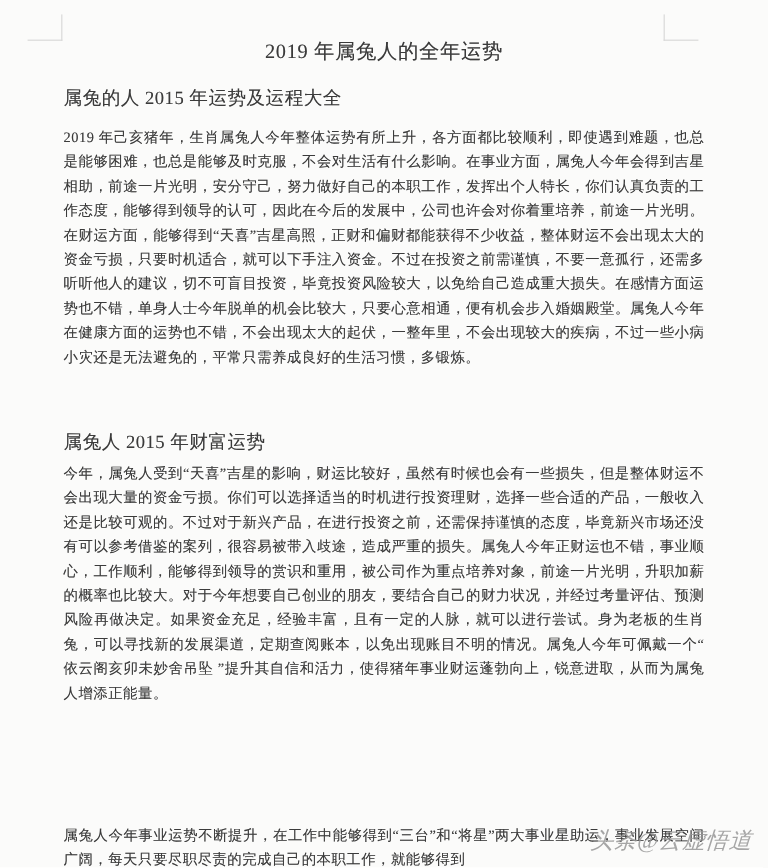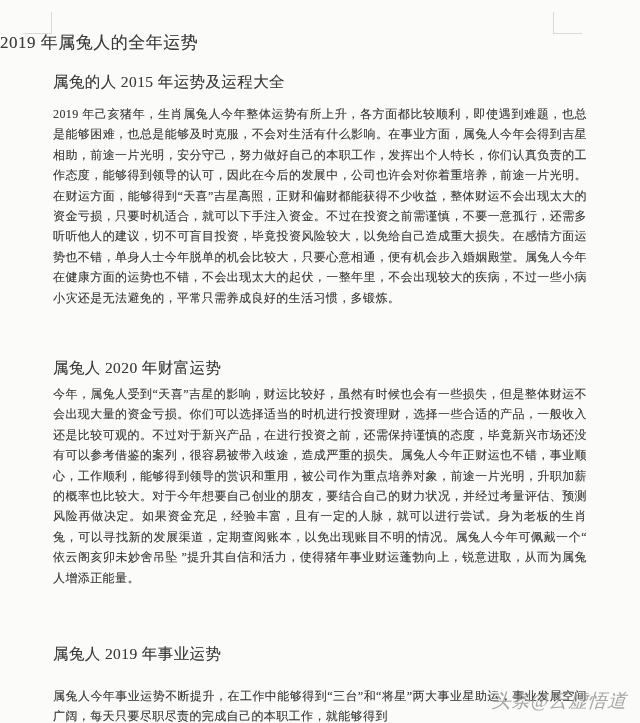--- a/index.html
+++ b/index.html
@@ -28,21 +28,21 @@
     border-bottom: 1px solid #d9d9d9;
   }
   .crop-mark.tl { left: 23px;  border-right: 1px solid #d9d9d9; }
   .crop-mark.tr { left: 553px; border-left: 1px solid #d9d9d9; }
 
   .doc-title {
     position: absolute;
     left: 0; right: 0;
     top: 31px;
     margin: 0;
-    text-align: left;
+    text-align: center;
     font-size: 17px;
     font-weight: 400;
     letter-spacing: 0.5px;
   }
   .doc-subtitle {
     position: absolute;
     left: 53px;
     top: 72px;
     font-size: 15.5px;
     letter-spacing: 0.4px;
@@ -91,23 +91,22 @@
 
   <div class="crop-mark tl"></div>
   <div class="crop-mark tr"></div>
 
   <h1 class="doc-title">2019 年属兔人的全年运势</h1>
 
   <div class="doc-subtitle">属兔的人 2015 年运势及运程大全</div>
 
   <p class="para intro">2019 年己亥猪年，生肖属兔人今年整体运势有所上升，各方面都比较顺利，即使遇到难题，也总是能够困难，也总是能够及时克服，不会对生活有什么影响。在事业方面，属兔人今年会得到吉星相助，前途一片光明，安分守己，努力做好自己的本职工作，发挥出个人特长，你们认真负责的工作态度，能够得到领导的认可，因此在今后的发展中，公司也许会对你着重培养，前途一片光明。在财运方面，能够得到“天喜”吉星高照，正财和偏财都能获得不少收益，整体财运不会出现太大的资金亏损，只要时机适合，就可以下手注入资金。不过在投资之前需谨慎，不要一意孤行，还需多听听他人的建议，切不可盲目投资，毕竟投资风险较大，以免给自己造成重大损失。在感情方面运势也不错，单身人士今年脱单的机会比较大，只要心意相通，便有机会步入婚姻殿堂。属兔人今年在健康方面的运势也不错，不会出现太大的起伏，一整年里，不会出现较大的疾病，不过一些小病小灾还是无法避免的，平常只需养成良好的生活习惯，多锻炼。</p>
 
-  <div class="heading wealth">属兔人 2020 年财富运势</div>
+  <div class="heading wealth">属兔人 2015 年财富运势</div>
 
   <p class="para wealth">今年，属兔人受到“天喜”吉星的影响，财运比较好，虽然有时候也会有一些损失，但是整体财运不会出现大量的资金亏损。你们可以选择适当的时机进行投资理财，选择一些合适的产品，一般收入还是比较可观的。不过对于新兴产品，在进行投资之前，还需保持谨慎的态度，毕竟新兴市场还没有可以参考借鉴的案列，很容易被带入歧途，造成严重的损失。属兔人今年正财运也不错，事业顺心，工作顺利，能够得到领导的赏识和重用，被公司作为重点培养对象，前途一片光明，升职加薪的概率也比较大。对于今年想要自己创业的朋友，要结合自己的财力状况，并经过考量评估、预测风险再做决定。如果资金充足，经验丰富，且有一定的人脉，就可以进行尝试。身为老板的生肖兔，可以寻找新的发展渠道，定期查阅账本，以免出现账目不明的情况。属兔人今年可佩戴一个“ 依云阁亥卯未妙舍吊坠 ”提升其自信和活力，使得猪年事业财运蓬勃向上，锐意进取，从而为属兔人增添正能量。</p>
 
-  <div class="heading career">属兔人 2019 年事业运势</div>
 
   <p class="para career">属兔人今年事业运势不断提升，在工作中能够得到“三台”和“将星”两大事业星助运，事业发展空间广阔，每天只要尽职尽责的完成自己的本职工作，就能够得到</p>
 
   <div class="watermark">头条@云虚悟道</div>
 
 </div>
 
 </body></html>

